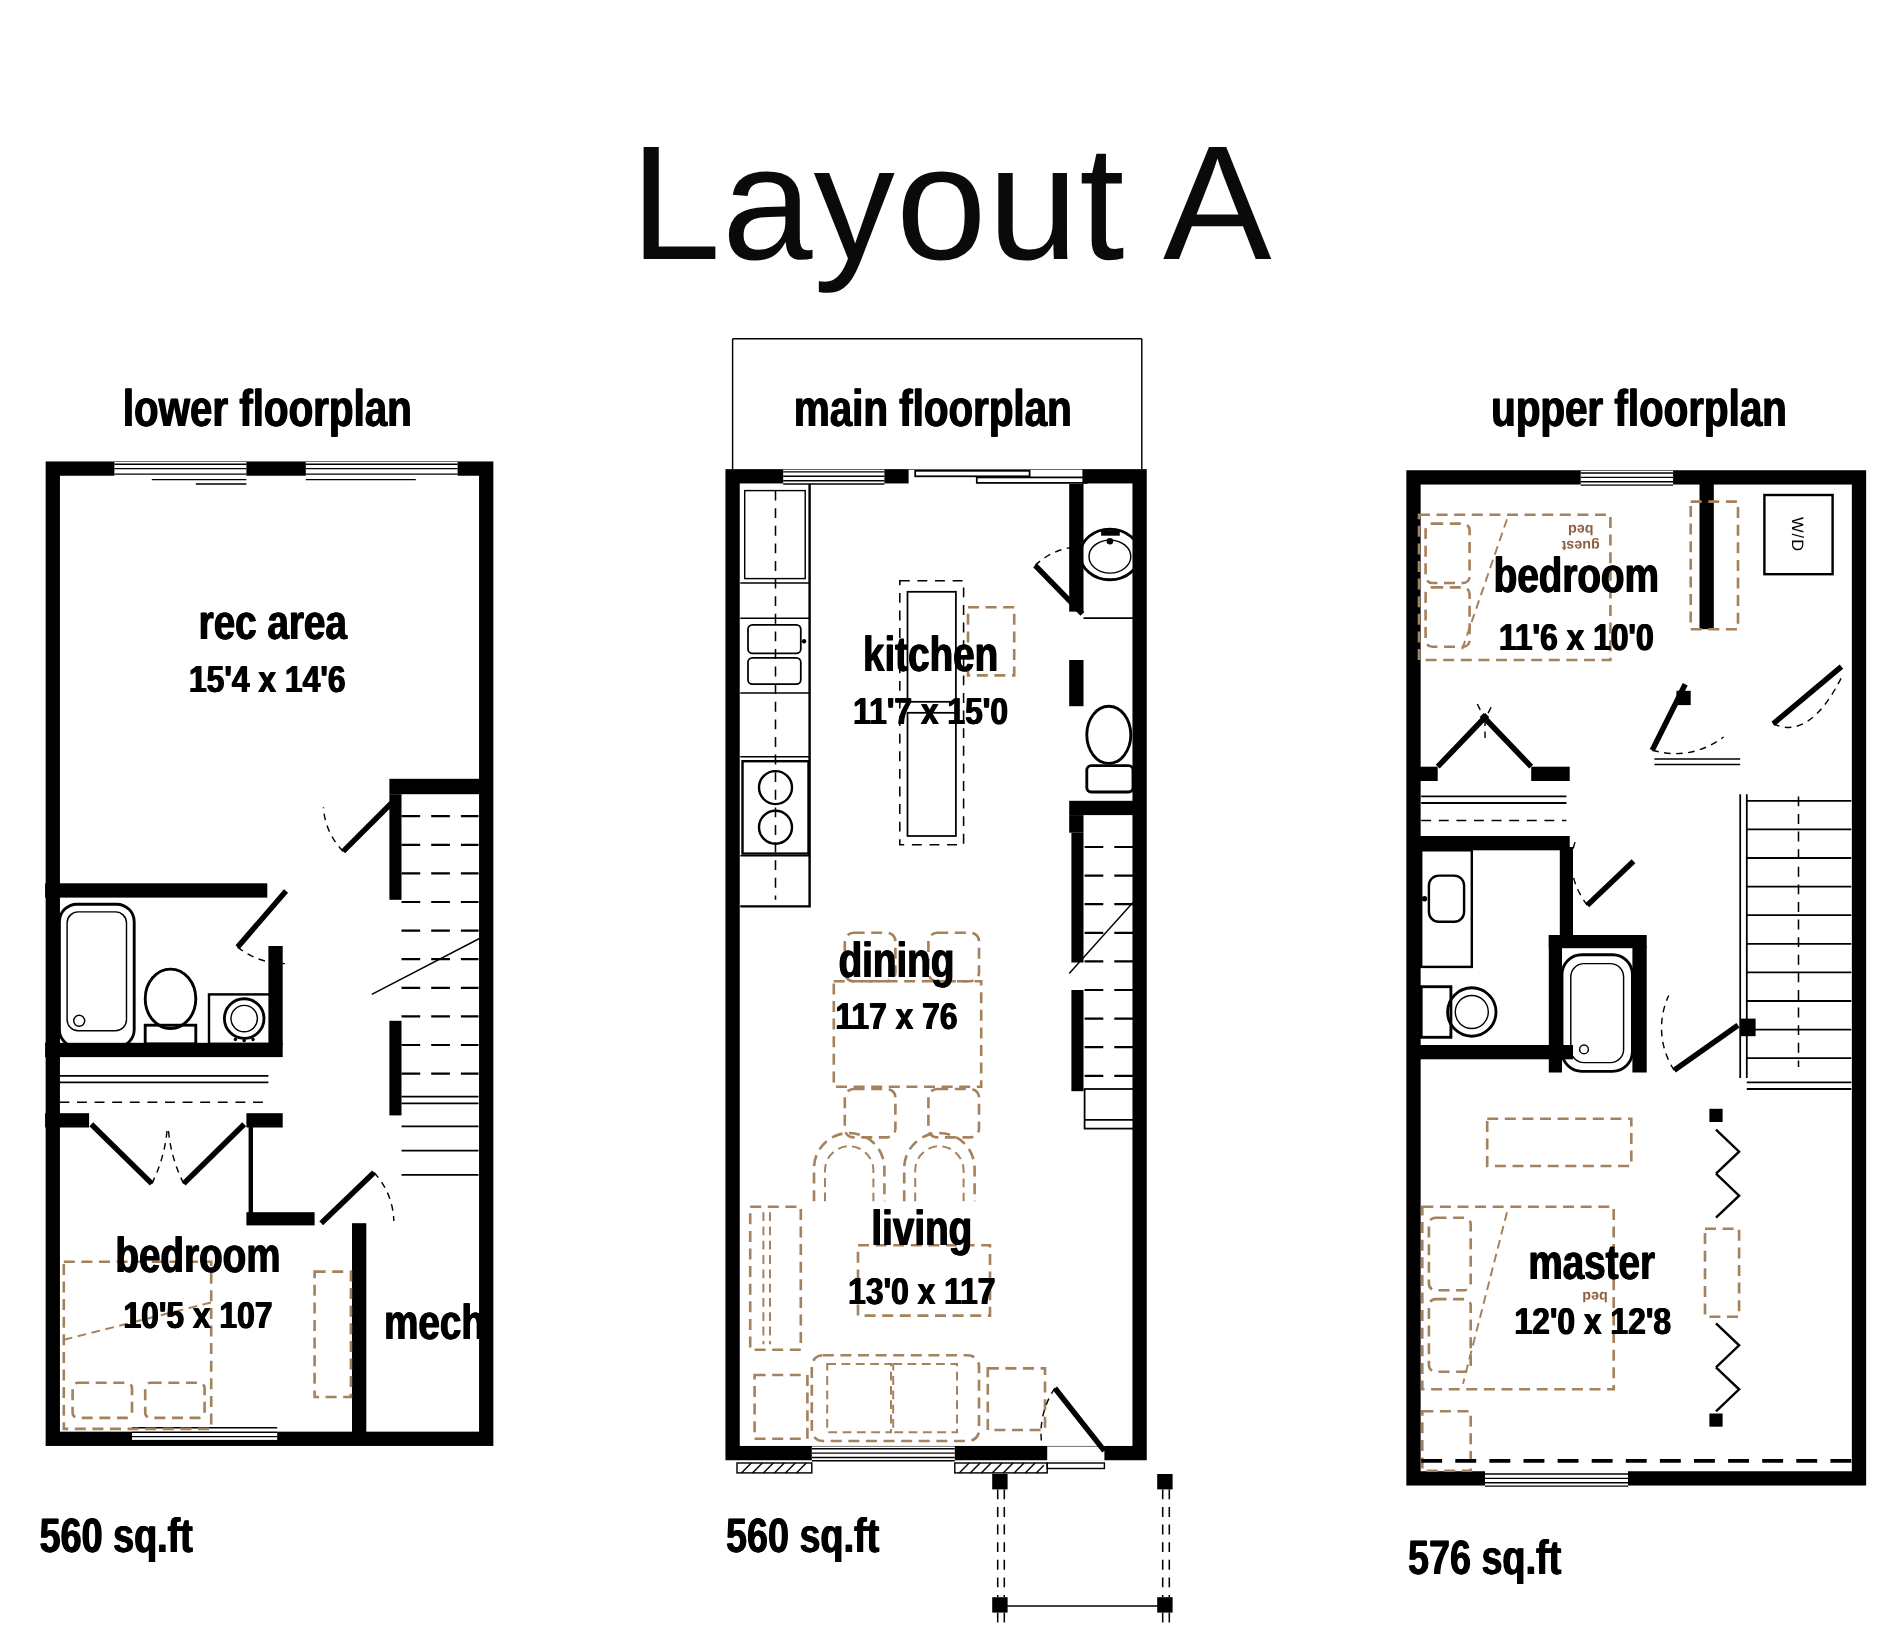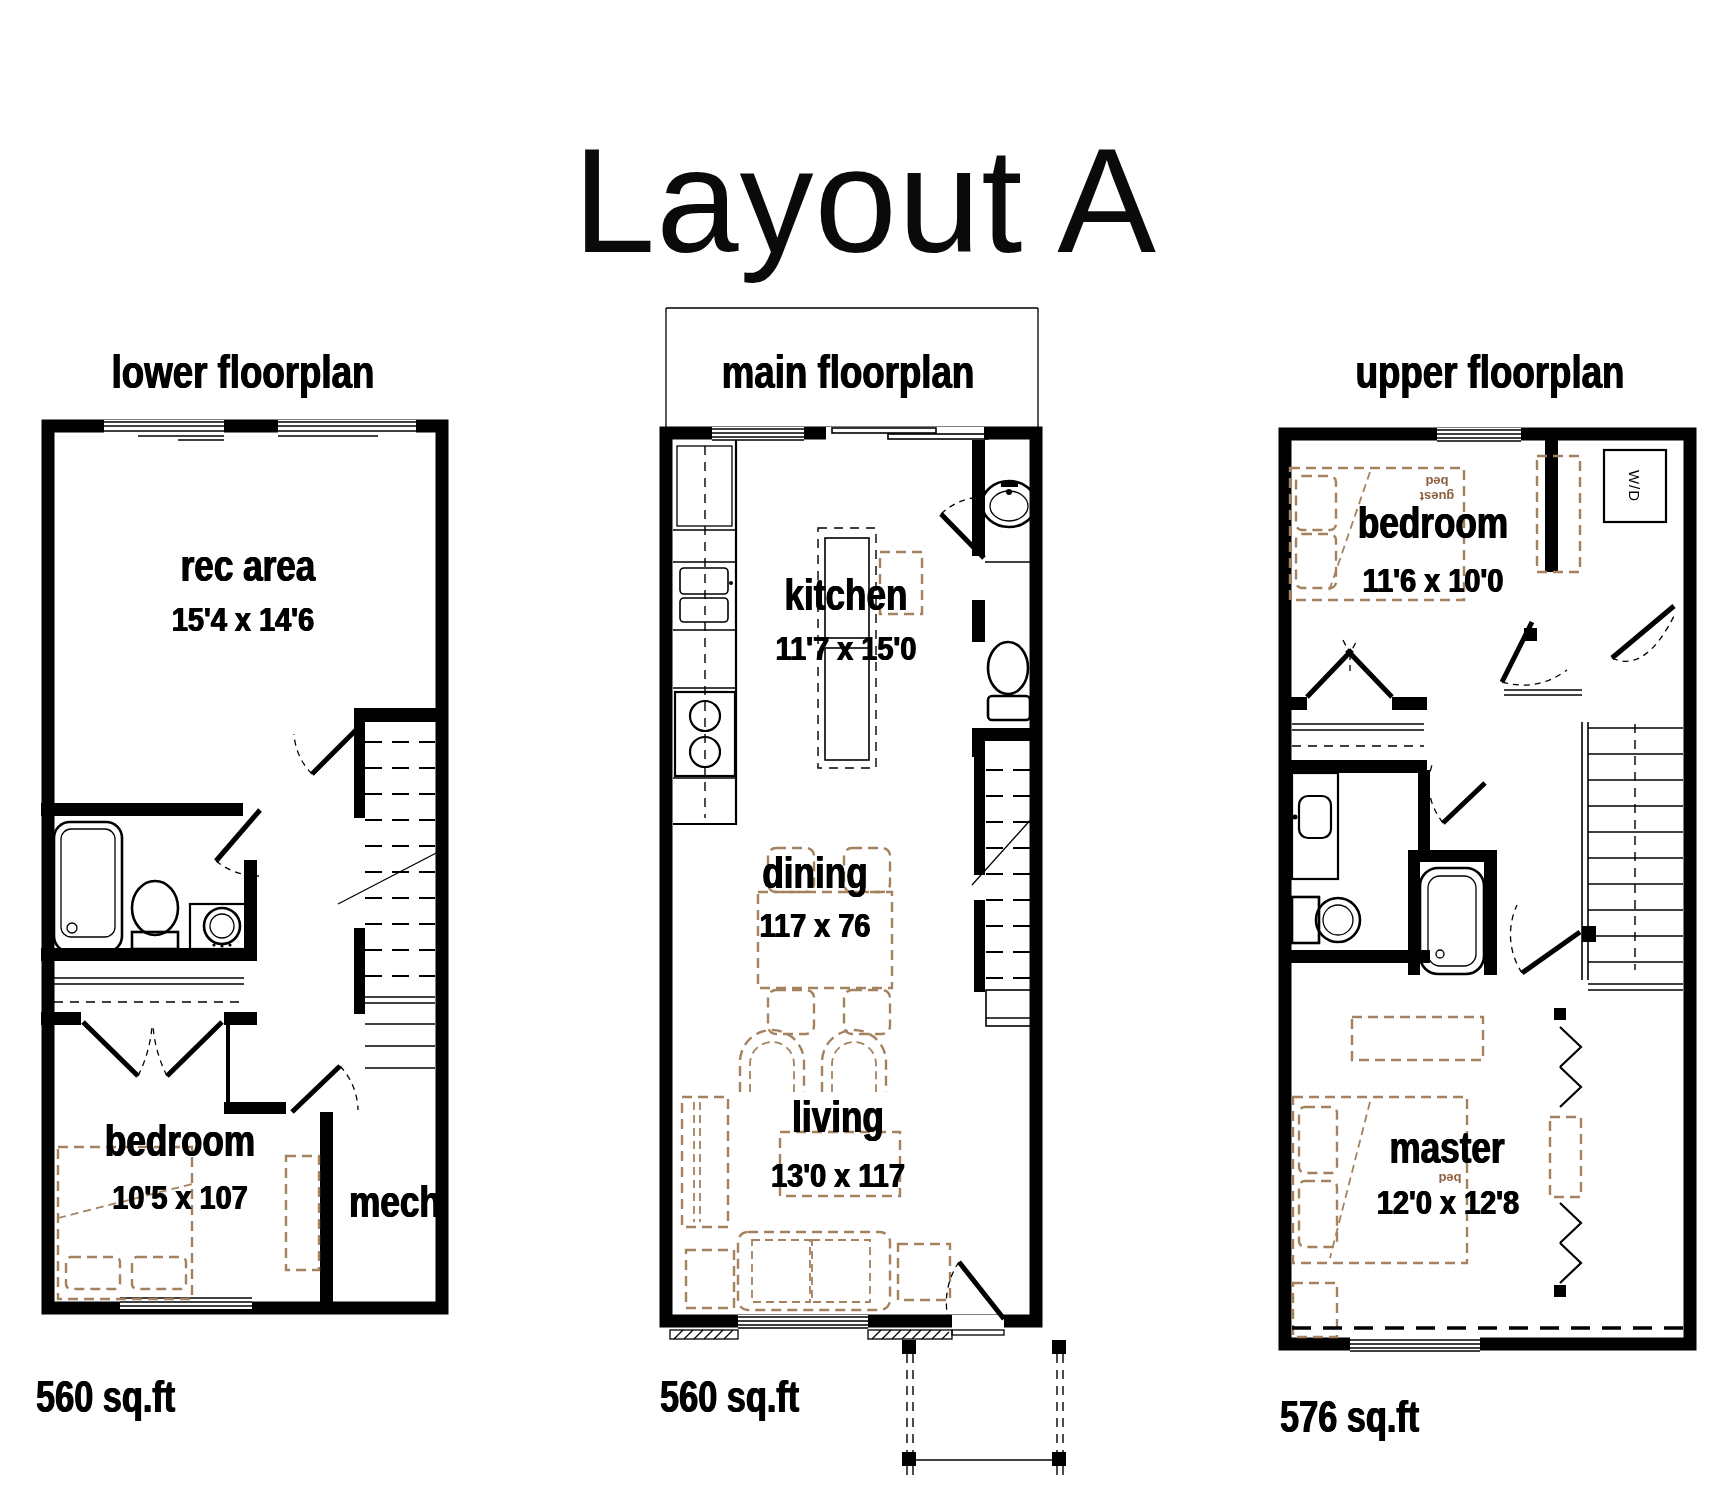--- a/index.html
+++ b/index.html
@@ -1,19 +1,19 @@
 <!DOCTYPE html>
 <html><head>
 <meta charset="utf-8">
 <style>
   html,body{margin:0;padding:0;background:#fff;}
   .canvas{position:relative;width:1730px;height:1500px;background:#ffffff;overflow:hidden;
           font-family:"Liberation Sans",sans-serif;}
   .abs{position:absolute;}
-  .ttl{font-size:148px;color:#0a0a0a;letter-spacing:1px;font-weight:normal;white-space:nowrap;margin-top:16px;}
+  .ttl{font-size:148px;color:#0a0a0a;letter-spacing:1px;font-weight:normal;white-space:nowrap;}
   .hdr,.room,.dim,.sqft,.mech{font-weight:bold;white-space:nowrap;color:#000;
         text-shadow:0.7px 0 #000,-0.7px 0 #000;}
   .hdr{font-size:47px;}
   .room{font-size:45px;}
   .dim{font-size:34px;}
   .sqft{font-size:44px;}
   .ctr{transform:translate(-50%,-50%) scale(0.78,1);}
   .ctr85{transform:translate(-50%,-50%) scale(0.85,1);}
   .leftA{transform-origin:0 50%;transform:scale(0.78,1);}
   .tanText{color:#8f5f3f;font-weight:bold;font-size:13px;line-height:1.15;}

